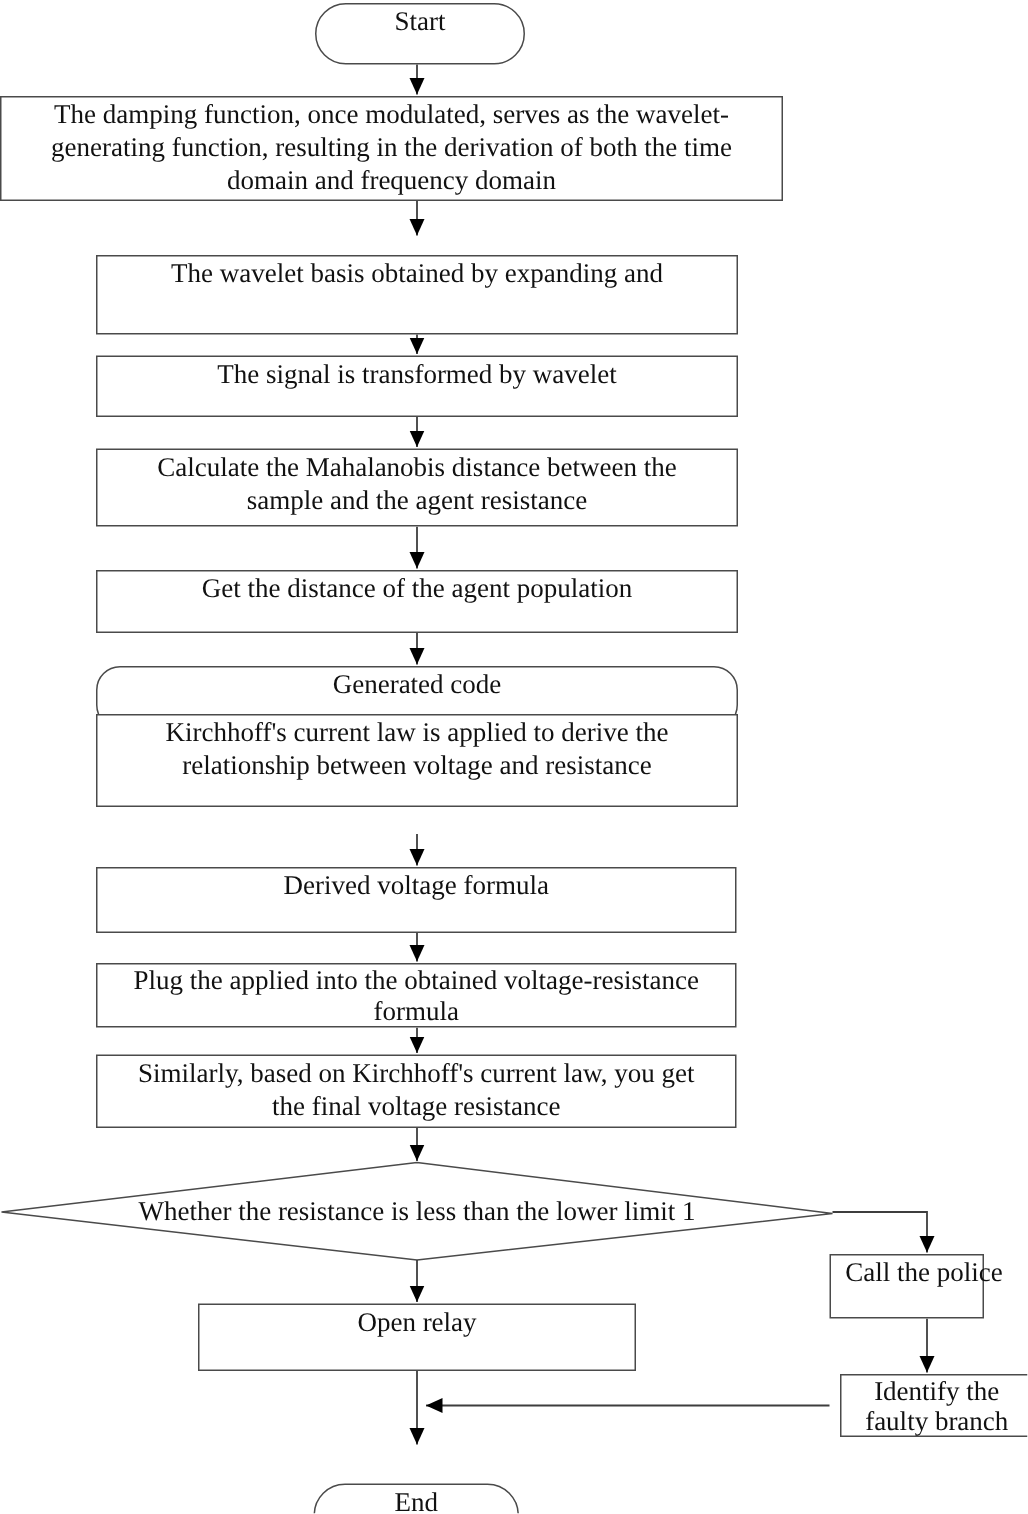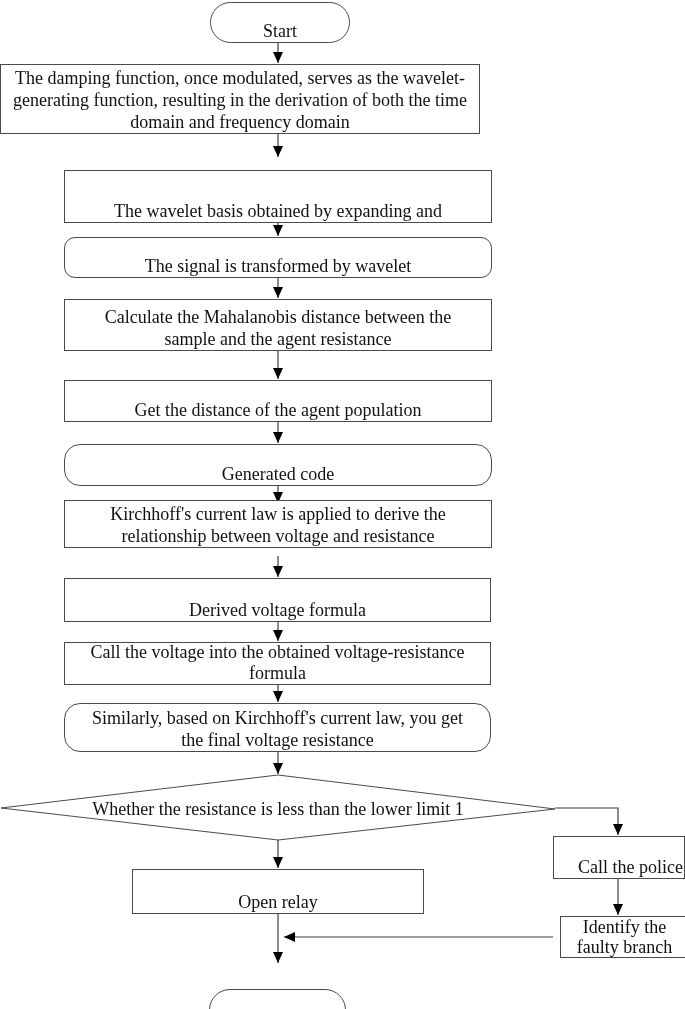--- a/index.html
+++ b/index.html
@@ -13,21 +13,21 @@
   }
   .connectors {
     position:absolute; left:0; top:0; z-index:1;
   }
   .node {
     position:absolute; z-index:2;
     box-sizing:border-box;
     background:#ffffff;
     border:1px solid #4a4a4a;
     display:flex; flex-direction:column;
-    align-items:center; justify-content:flex-end;
+    align-items:center; justify-content:flex-start;
     text-align:center;
     font-size:18px; line-height:22px;
   }
   .terminator { border-radius:21px; }
   .plain { border:none; background:transparent; z-index:2; }
   .tight { line-height:20px; }
   .ln { display:block; white-space:nowrap; }
 </style>
 </head>
 <body>
@@ -63,75 +63,75 @@
       <line x1="618" y1="879" x2="618" y2="915" marker-end="url(#arrow)"></line>
 
       <line x1="553" y1="937" x2="284" y2="937" marker-end="url(#arrow)"></line>
     </g>
   </svg>
 
   <div class="node terminator" style="left:210px; top:2px; width:140px; height:41px;">
     <span class="ln">Start</span>
   </div>
 
-  <div class="node" style="left:0px; top:64px; width:480px; height:70px;">
+  <div class="node" style="left:0px; top:64px; width:522px; height:70px;">
     <span class="ln">The damping function, once modulated, serves as the wavelet-</span>
     <span class="ln">generating function, resulting in the derivation of both the time</span>
     <span class="ln">domain and frequency domain</span>
   </div>
 
   <div class="node" style="left:64px; top:158px; width:428px; height:53px;margin-top:12px;">
     <span class="ln">The wavelet basis obtained by expanding and</span>
   </div>
 
-  <div class="node" style="left:64px; top:237px; width:428px; height:41px;border-radius:11px;">
+  <div class="node" style="left:64px; top:237px; width:428px; height:41px;">
     <span class="ln">The signal is transformed by wavelet</span>
   </div>
 
   <div class="node" style="left:64px; top:299px; width:428px; height:52px;">
     <span class="ln">Calculate the Mahalanobis distance between the</span>
     <span class="ln">sample and the agent resistance</span>
   </div>
 
   <div class="node" style="left:64px; top:380px; width:428px; height:42px;">
     <span class="ln">Get the distance of the agent population</span>
   </div>
 
   <div class="node" style="left:64px; top:444px; width:428px; height:42px;border-radius:16px;">
     <span class="ln">Generated code</span>
   </div>
 
-  <div class="node" style="left:64px; top:500px; width:428px; height:48px;">
+  <div class="node" style="left:64px; top:476px; width:428px; height:62px;">
     <span class="ln">Kirchhoff's current law is applied to derive the</span>
     <span class="ln">relationship between voltage and resistance</span>
   </div>
 
   <div class="node" style="left:64px; top:578px; width:427px; height:44px;">
     <span class="ln">Derived voltage formula</span>
   </div>
 
   <div class="node" style="left:64px; top:642px; width:427px; height:43px; line-height:21px;">
-    <span class="ln">Call the voltage into the obtained voltage-resistance</span>
+    <span class="ln">Plug the applied into the obtained voltage-resistance</span>
     <span class="ln">formula</span>
   </div>
 
-  <div class="node" style="left:64px; top:703px; width:427px; height:49px;border-radius:16px;">
+  <div class="node" style="left:64px; top:703px; width:427px; height:49px;">
     <span class="ln">Similarly, based on Kirchhoff's current law, you get</span>
     <span class="ln">the final voltage resistance</span>
   </div>
 
   <div class="node plain" style="left:18px; top:796px; width:520px; height:24px;">
     <span class="ln">Whether the resistance is less than the lower limit 1</span>
   </div>
 
   <div class="node" style="left:132px; top:869px; width:292px; height:45px;">
     <span class="ln">Open relay</span>
   </div>
 
-  <div class="node" style="left:553px; top:836px; width:132px; height:43px;padding-left:23px;">
+  <div class="node" style="left:553px; top:836px; width:103px; height:43px;padding-left:23px;">
     <span class="ln">Call the police</span>
   </div>
 
   <div class="node tight" style="left:560px; top:916px; width:129px; height:42px;">
     <span class="ln">Identify the</span>
     <span class="ln">faulty branch</span>
   </div>
 
   <div class="node terminator" style="left:209px; top:964px; width:137px; height:56px;margin-top:25px;">
     <span class="ln">End</span>

